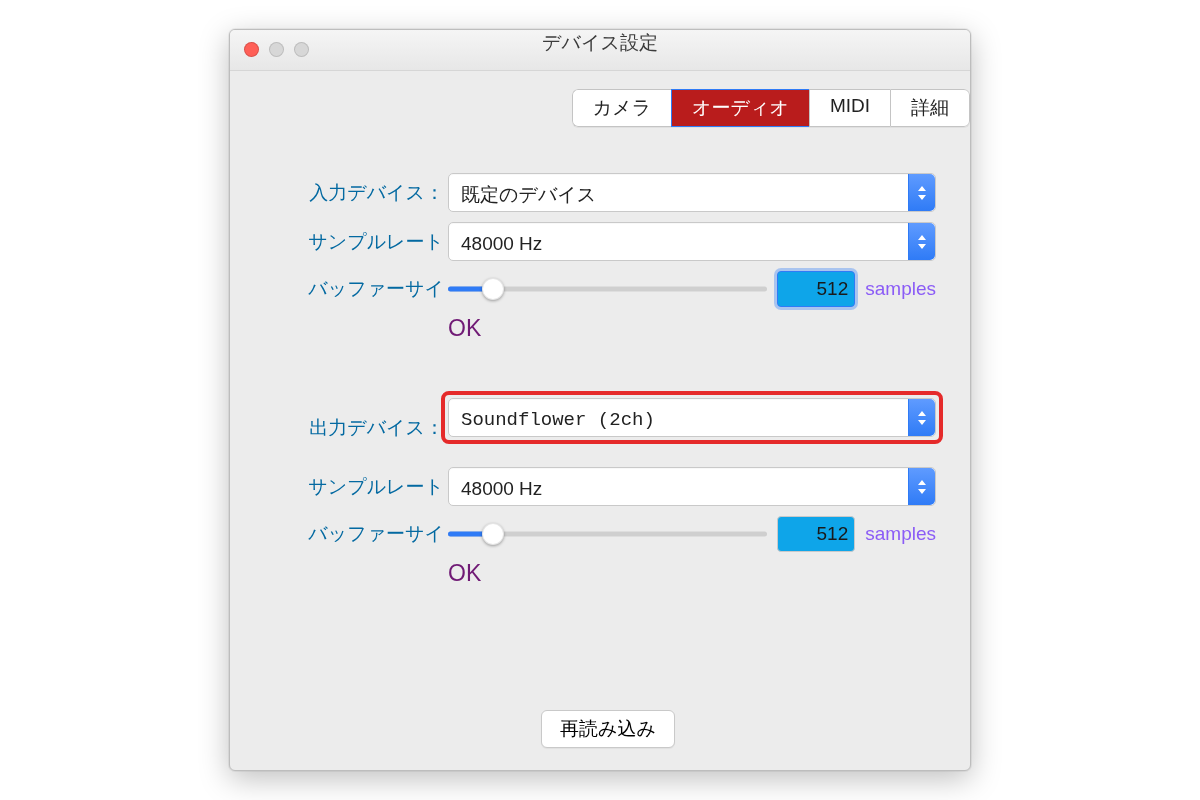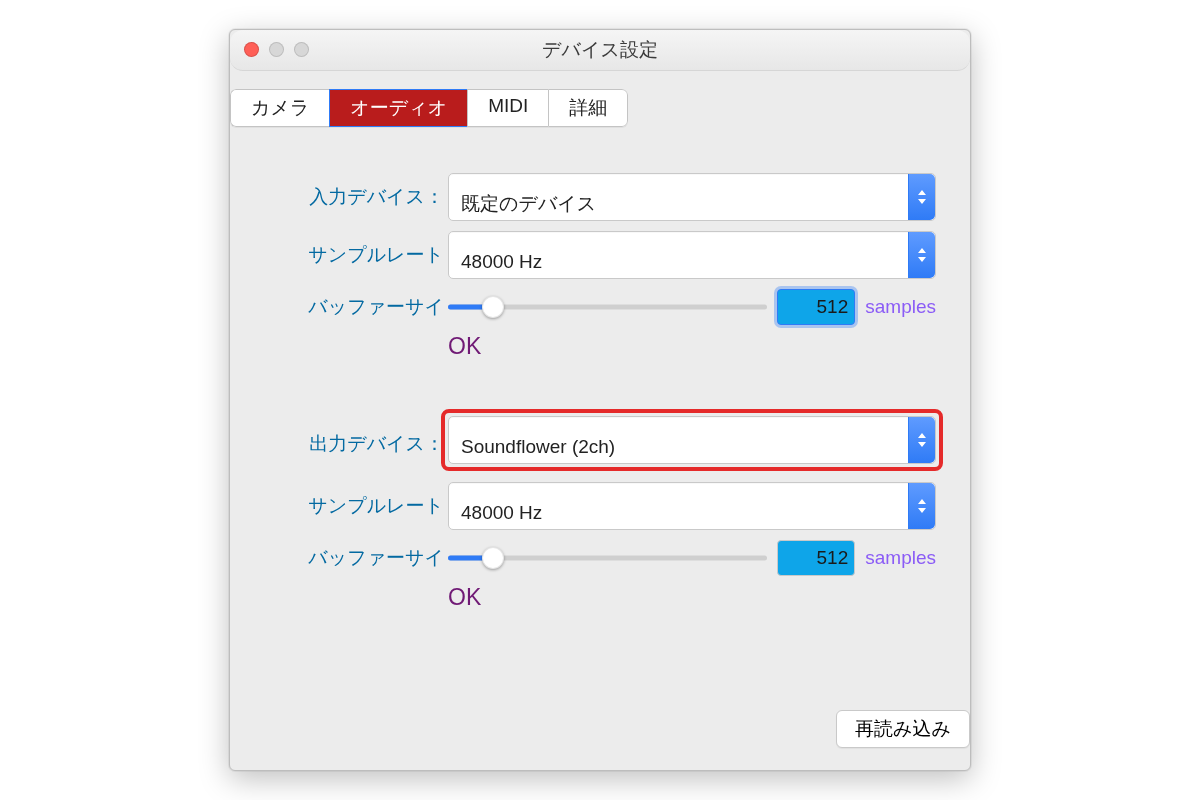--- a/index.html
+++ b/index.html
@@ -27,45 +27,44 @@
     border: 1px solid #bdbdbd;
     border-radius: 6px;
     box-shadow: 0 8px 30px rgba(0,0,0,0.25), 0 0 0 1px rgba(0,0,0,0.05);
     position: relative;
     overflow: hidden;
   }
   
   .titlebar {
     height: 40px;
     display: flex;
-    align-items: center;
+    align-items: flex-start;
     justify-content: center;
     position: relative;
     border-bottom: 1px solid #d6d6d6;
     background: linear-gradient(#f5f5f5, #e7e7e7);
-    border-radius: 13px;
   }
   .traffic {
     position: absolute;
     left: 14px;
     top: 12px;
     display: flex;
     gap: 10px;
   }
   .dot {
     width: 15px; height: 15px; border-radius: 50%;
     background: #d7d7d7;
     box-shadow: inset 0 0 0 1px rgba(0,0,0,0.12);
   }
   .dot.close { background: #ff5f57; box-shadow: inset 0 0 0 1px rgba(0,0,0,0.15); }
   .title { font-size: 19px; color: #3b3b3b; }
   
   .tabrow {
     display: flex;
-    justify-content: flex-start;
+    justify-content: flex-end;
     padding: 18px 0 6px 0;
   }
   .seg {
     display: flex;
     border-radius: 6px;
     overflow: hidden;
     box-shadow: 0 1px 0 rgba(0,0,0,0.05);
   }
   .seg .tab {
     padding: 5px 20px;
@@ -109,42 +108,43 @@
   }
   .select {
     position: relative;
     flex: 1;
     height: 33px;
     background: #fff;
     border: 1px solid #c9c9c9;
     border-radius: 5px;
     display: flex;
     align-items: center;
-    padding: 13px 34px 0 12px;
+    padding: 4px 34px 0 12px;
     font-size: 19px;
     box-shadow: 0 1px 1px rgba(0,0,0,0.03) inset;
   }
   .select .caret {
     position: absolute;
     right: 0; top: 0; bottom: 0;
     width: 26px;
     background: linear-gradient(#5f9bff, #2f7bf6);
     border-left: 1px solid #2f7bf6;
     border-top-right-radius: 5px;
     border-bottom-right-radius: 5px;
     display: flex;
     align-items: center;
     justify-content: center;
   }
   .caret svg { width: 10px; height: 14px; }
   .highlight-box {
     border: 4px solid #e52a2a;
     border-radius: 8px;
     padding: 3px;
-    margin: -7px -7px 1px -7px;
+    margin: -7px -7px 13px -7px;
+    font-family: Liberation Mono, monospace;
   }
   
   .slider {
     position: relative;
     flex: 1;
     max-width: 320px;
     height: 20px;
   }
   .track {
     position: absolute;
@@ -192,21 +192,21 @@
     font-size: 23px;
     color: #701a75;
     margin-top: -2px;
   }
   
   .bottom {
     position: absolute;
     bottom: 22px;
     left: 0; right: 0;
     display: flex;
-    justify-content: flex-end;
+    justify-content: center;
     padding-left: 16px;
   }
   .btn {
     background: #fff;
     border: 1px solid #c9c9c9;
     border-radius: 6px;
     padding: 5px 18px;
     font-size: 19px;
     box-shadow: 0 1px 1px rgba(0,0,0,0.05);
   }

